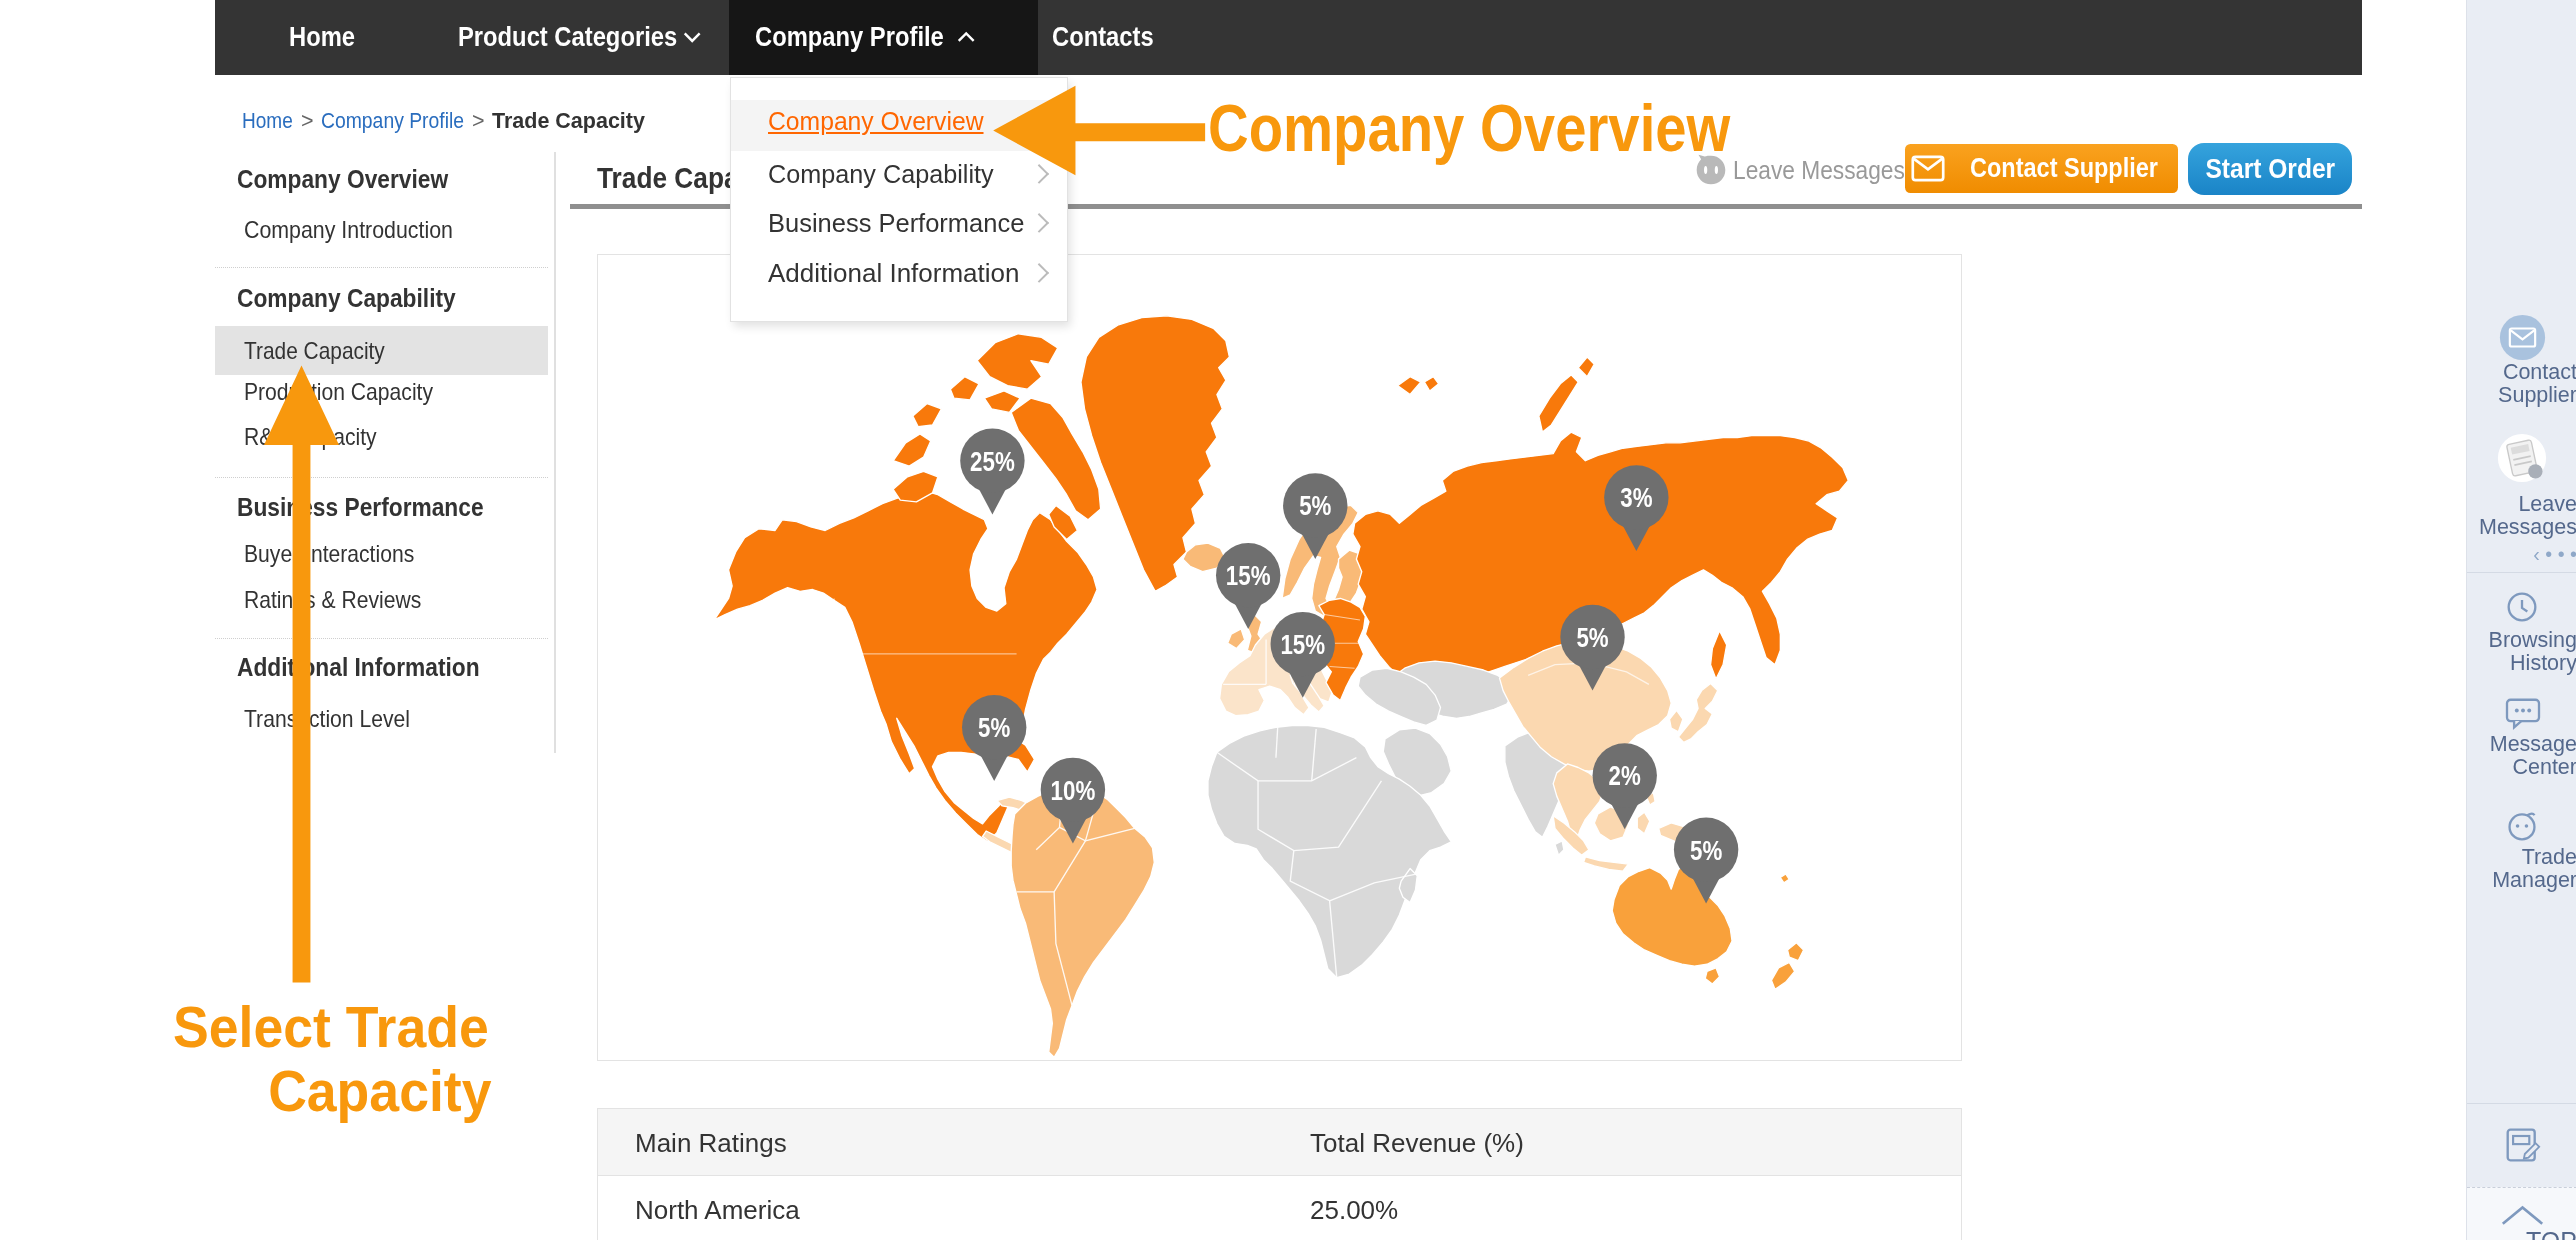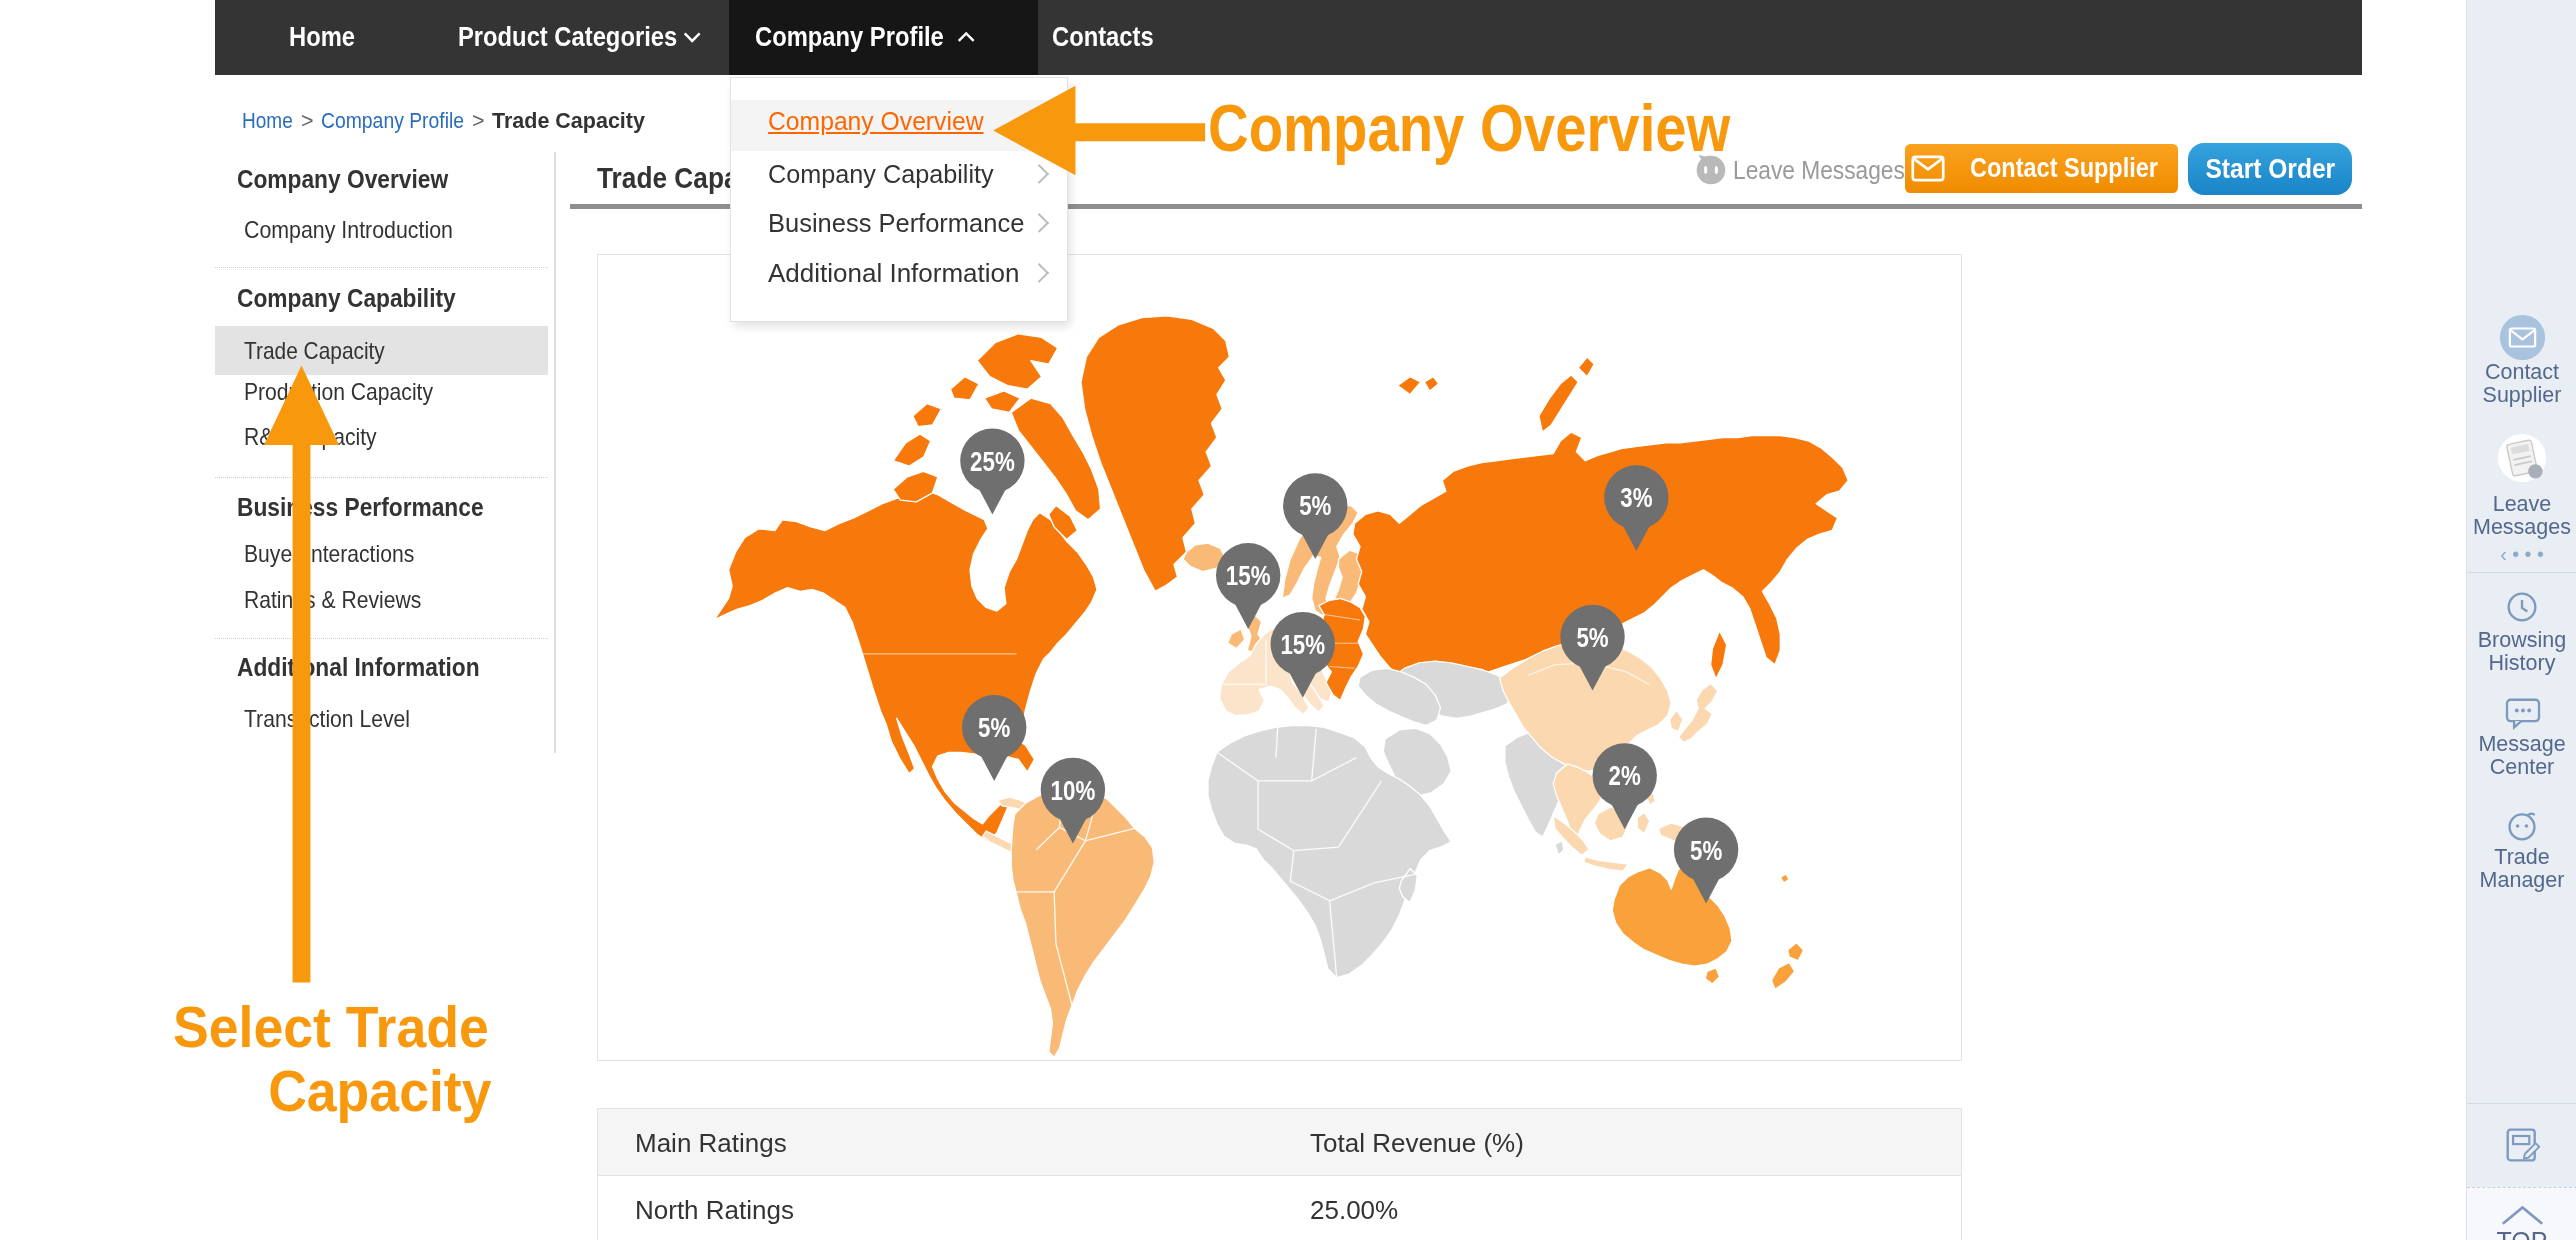--- a/index.html
+++ b/index.html
@@ -49,21 +49,21 @@
 .dditem { position:absolute; left:37px; font-size:26px; line-height:29px; color:#333; white-space:nowrap; }
 .ddchev { position:absolute; left:301px; width:14.3px; height:14.3px; border-top:2.7px solid #bbb; border-right:2.7px solid #bbb; transform:rotate(45deg); }
 
 
 .orange { color:#f8980d; font-weight:bold; }
 #bigco { left:1208px; top:94px; font-size:67px; line-height:67px; z-index:40; white-space:nowrap; }
 #seltxt { left:105px; top:995px; width:394px; text-align:right; font-size:57px; line-height:64px; z-index:40; }
 
 
 #rsb { left:2466px; top:0; width:110px; height:1241px; background:#e9edf4; border-left:0.9px solid #dde1e9; }
-.rtxt { position:absolute; width:110px; text-align:center; font-size:21.5px; color:#54688c; line-height:23px; }
+.rtxt { position:absolute; width:110px; text-align:right; font-size:21.5px; color:#54688c; line-height:23px; }
 .rdiv { position:absolute; left:0; width:110px; height:0.9px; background:#d4dae4; }
 #topsec { position:absolute; left:0; top:1187px; width:110px; height:54px; background:#f6f8fb; border-top:0.9px dashed #c9cfda; }
 </style>
 </head>
 <body>
 
 <div class="abs" id="nav">
   <div id="navtab"></div>
   <div class="navitem" style="left:74px;"><span class="cx">Home</span></div>
   <div class="navitem" style="left:243px;"><span class="cx">Product Categories</span><svg class="chev" style="margin-left:-26px;" viewBox="0 0 24 24">
@@ -244,21 +244,21 @@
         <circle cx="1239" cy="665" r="36" fill="#6f6f6f"></circle>
         <text x="1239" y="676" text-anchor="middle" font-family="Liberation Sans, sans-serif" font-size="31" font-weight="bold" fill="#fff" textLength="36" lengthAdjust="spacingAndGlyphs">5%</text>
       </g>
 </svg>
 </div>
 
 <div class="abs" id="tbl">
   <div id="tblhead"></div>
   <div class="tcell" style="left:37px; top:20.6px;">Main Ratings</div>
   <div class="tcell" style="left:712px; top:20.6px;">Total Revenue (%)</div>
-  <div class="tcell" style="left:37px; top:88px;">North Ratings</div>
+  <div class="tcell" style="left:37px; top:88px;">North America</div>
   <div class="tcell" style="left:712px; top:88px;">25.00%</div>
 </div>
 
 <div class="abs" id="dd">
   <div id="ddhl"></div>
   <div class="dditem" style="top:29px; color:#ff6600;"><span class="cx" style="transform:scaleX(.95); text-decoration:underline;">Company Overview</span></div>
   <div class="dditem" style="top:82px;"><span class="cx" style="transform:scaleX(.97);">Company Capability</span></div>
   <div class="dditem" style="top:131px;"><span class="cx" style="transform:scaleX(.98);">Business Performance</span></div>
   <div class="dditem" style="top:181px;"><span class="cx" style="transform:scaleX(1);">Additional Information</span></div>
   <div class="ddchev" style="top:89px;"></div>

